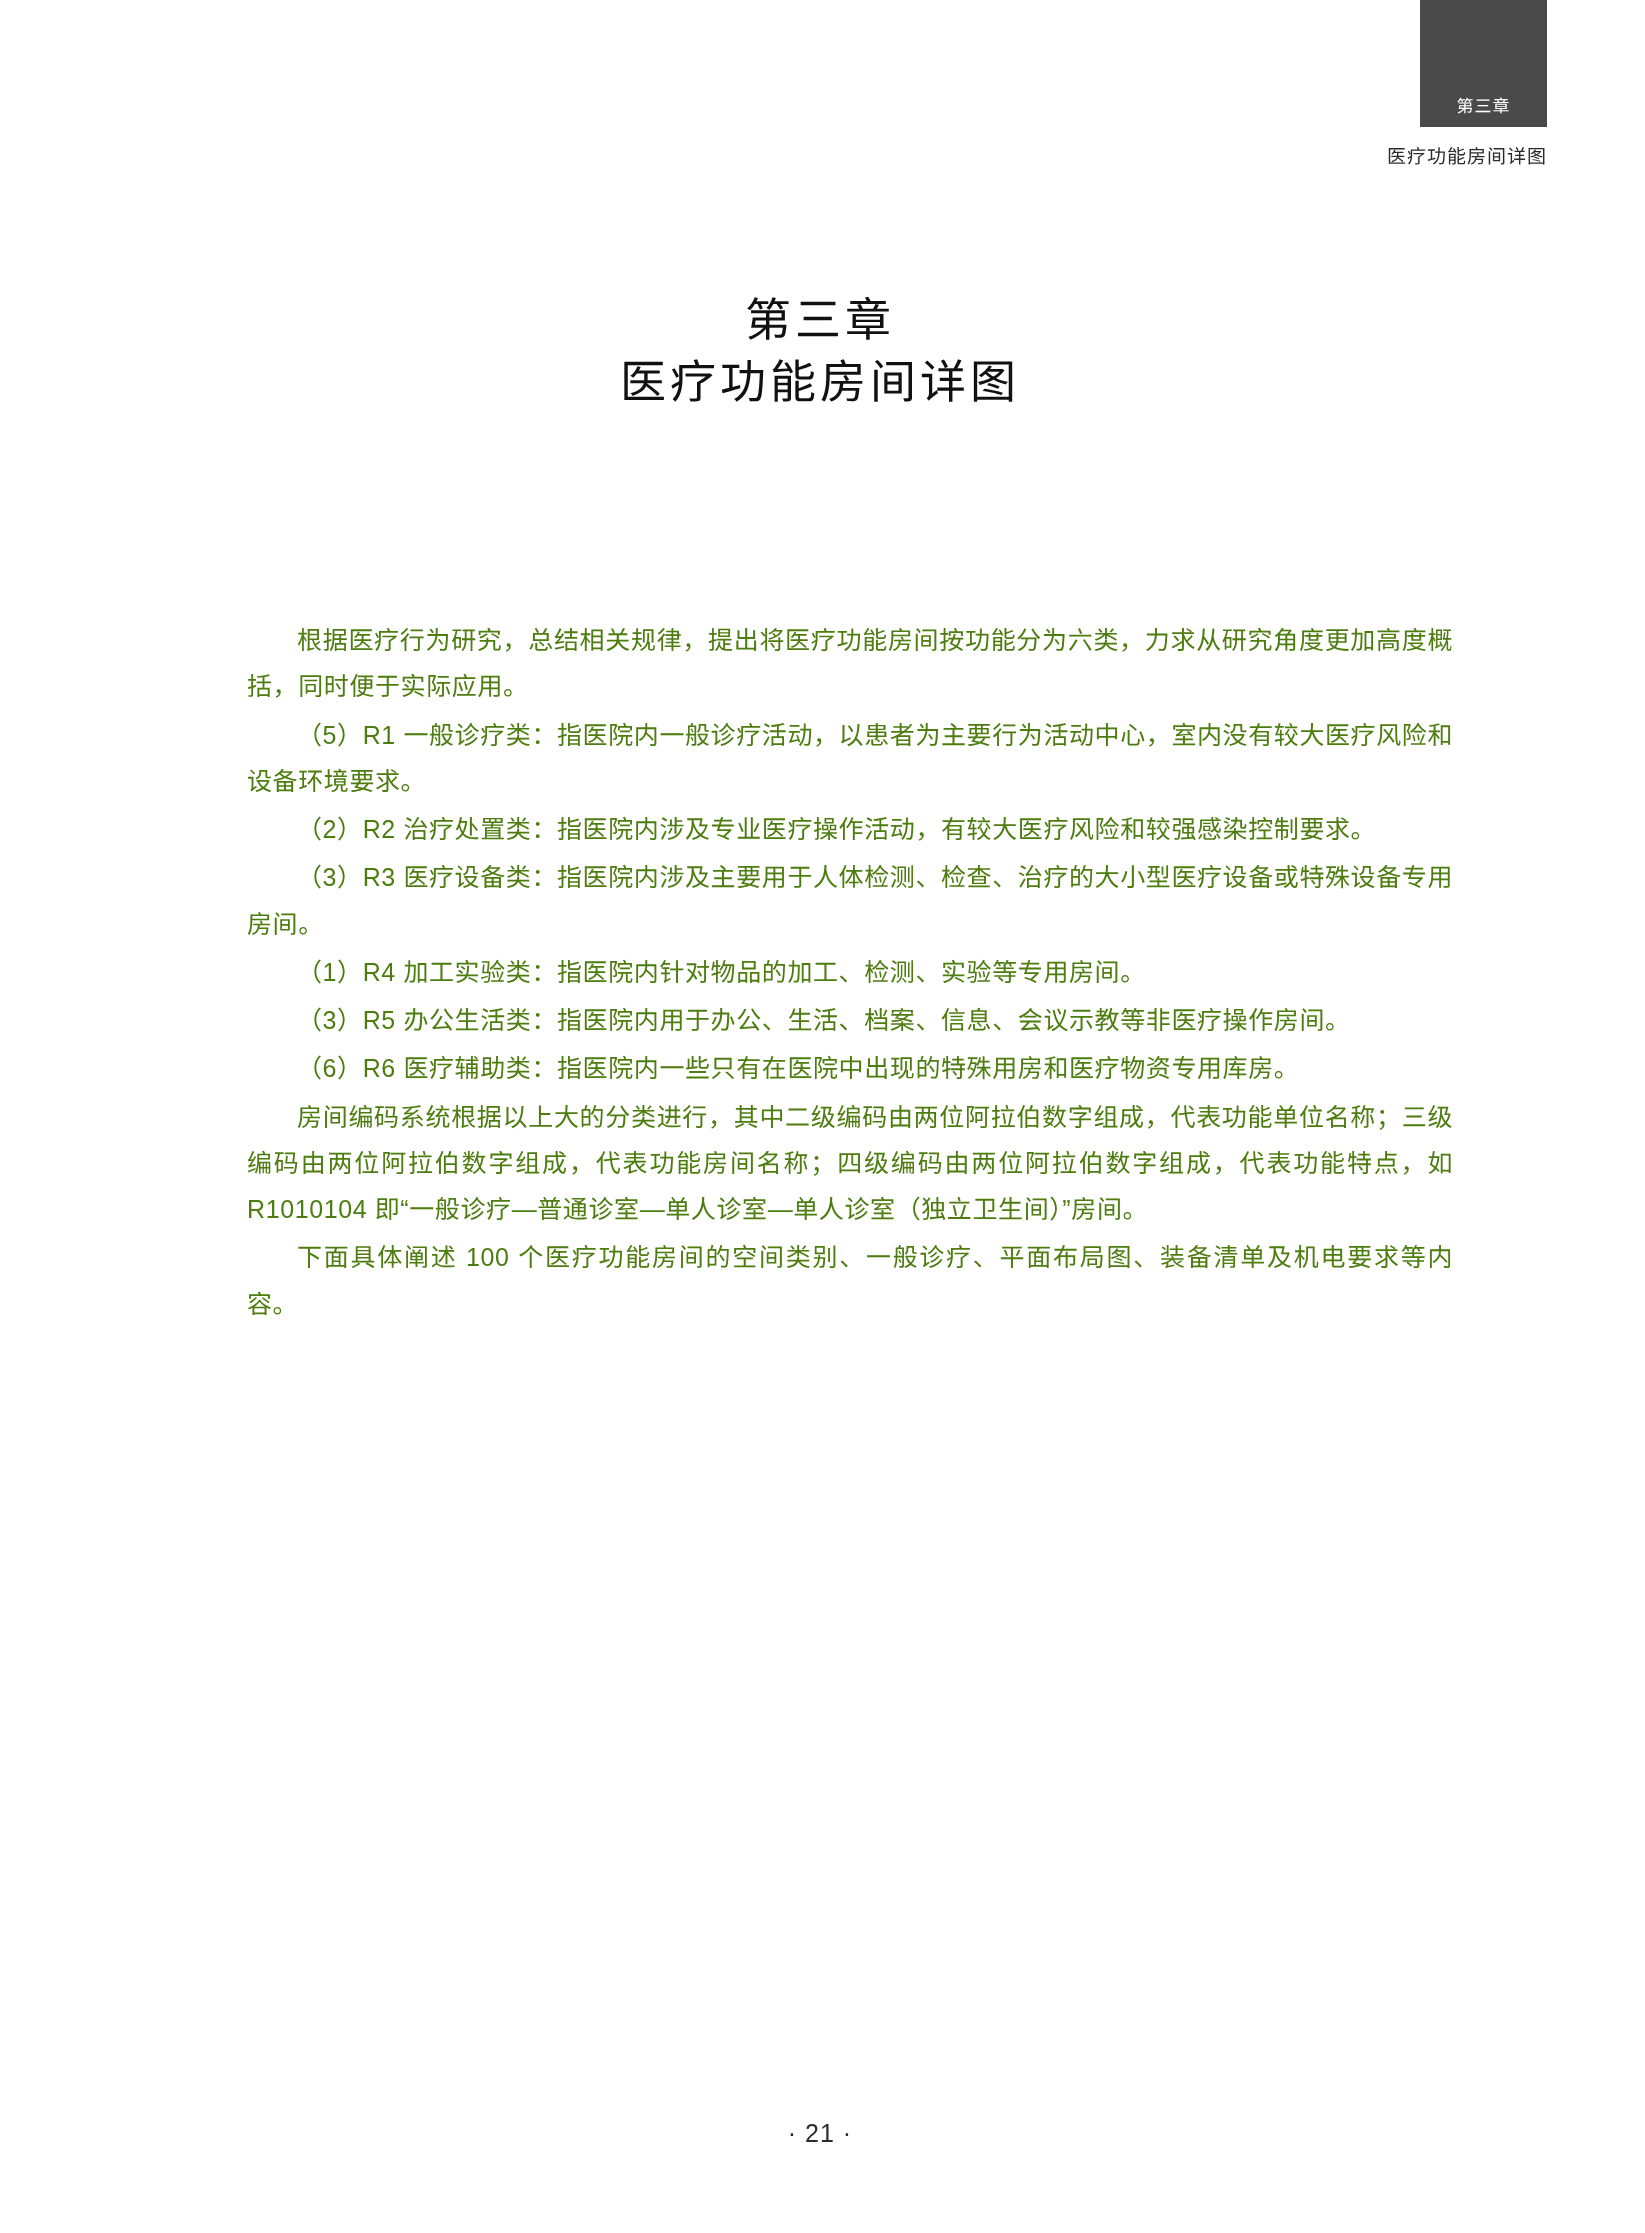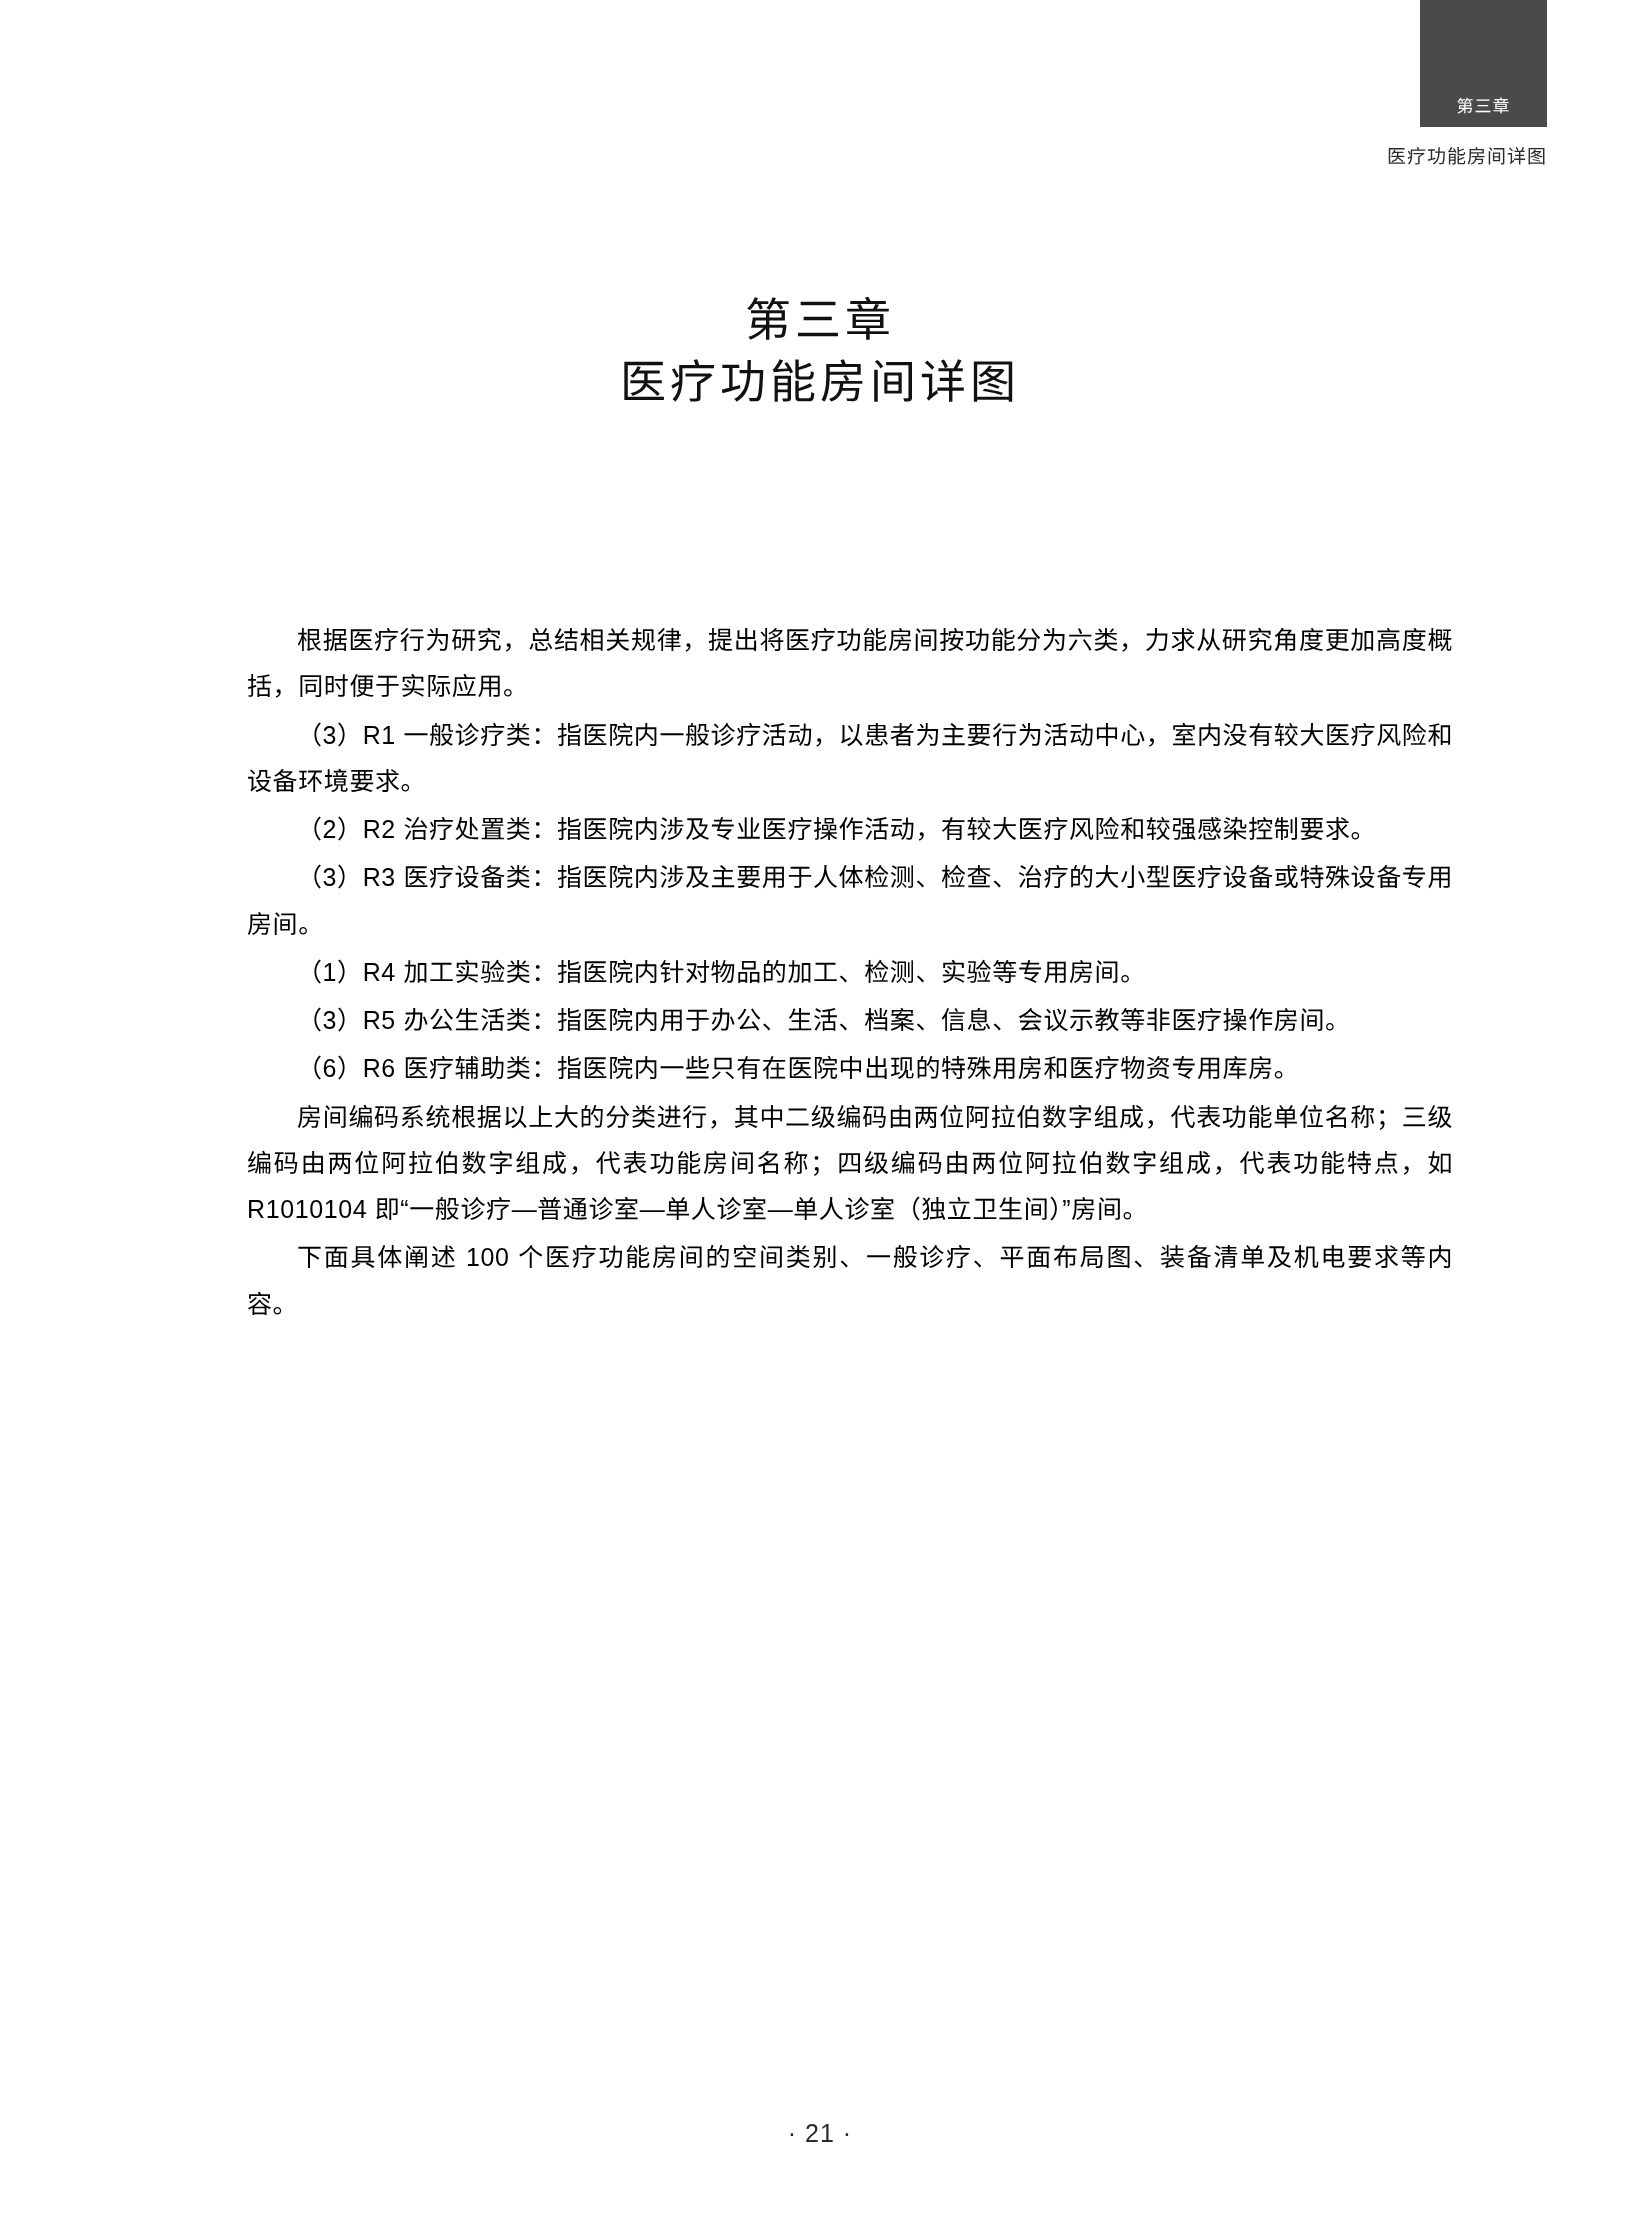--- a/index.html
+++ b/index.html
@@ -81,21 +81,21 @@
   .body-area {
     position: absolute;
     top: 617px;
     left: 247px;
     width: 1206px;
   }
   .para {
     font-size: 25px;
     line-height: 1.85;
     letter-spacing: 0.6px;
-    color: #000000;
+    color: #4d7c0f;
     margin: 0 0 2px 0;
     text-align: justify;
     text-justify: inter-ideograph;
     text-indent: 2em;
   }
 
   
   .footer {
     position: absolute;
     bottom: 86px;
@@ -116,21 +116,21 @@
   <div class="header-chapter-label">第三章</div>
   <div class="header-running-title">医疗功能房间详图</div>
 
   <div class="title-block">
     <div class="chapter-number">第三章</div>
     <div class="chapter-title">医疗功能房间详图</div>
   </div>
 
   <div class="body-area">
     <p class="para">根据医疗行为研究，总结相关规律，提出将医疗功能房间按功能分为六类，力求从研究角度更加高度概括，同时便于实际应用。</p>
-    <p class="para">（3）R1 一般诊疗类：指医院内一般诊疗活动，以患者为主要行为活动中心，室内没有较大医疗风险和设备环境要求。</p>
+    <p class="para">（5）R1 一般诊疗类：指医院内一般诊疗活动，以患者为主要行为活动中心，室内没有较大医疗风险和设备环境要求。</p>
     <p class="para">（2）R2 治疗处置类：指医院内涉及专业医疗操作活动，有较大医疗风险和较强感染控制要求。</p>
     <p class="para">（3）R3 医疗设备类：指医院内涉及主要用于人体检测、检查、治疗的大小型医疗设备或特殊设备专用房间。</p>
     <p class="para">（1）R4 加工实验类：指医院内针对物品的加工、检测、实验等专用房间。</p>
     <p class="para">（3）R5 办公生活类：指医院内用于办公、生活、档案、信息、会议示教等非医疗操作房间。</p>
     <p class="para">（6）R6 医疗辅助类：指医院内一些只有在医院中出现的特殊用房和医疗物资专用库房。</p>
     <p class="para">房间编码系统根据以上大的分类进行，其中二级编码由两位阿拉伯数字组成，代表功能单位名称；三级编码由两位阿拉伯数字组成，代表功能房间名称；四级编码由两位阿拉伯数字组成，代表功能特点，如 R1010104 即“一般诊疗—普通诊室—单人诊室—单人诊室（独立卫生间）”房间。</p>
     <p class="para">下面具体阐述 100 个医疗功能房间的空间类别、一般诊疗、平面布局图、装备清单及机电要求等内容。</p>
   </div>
 
   <div class="footer">· 21 ·</div>

